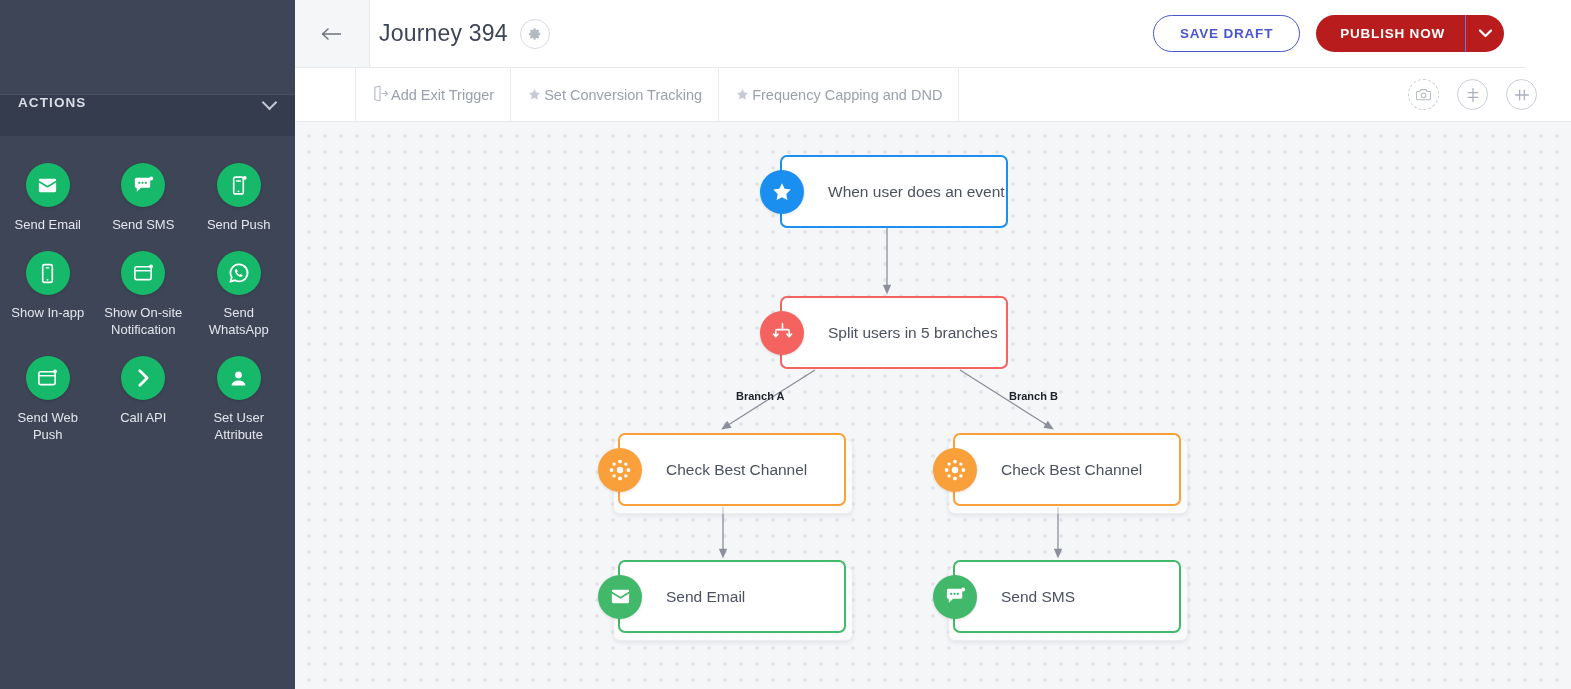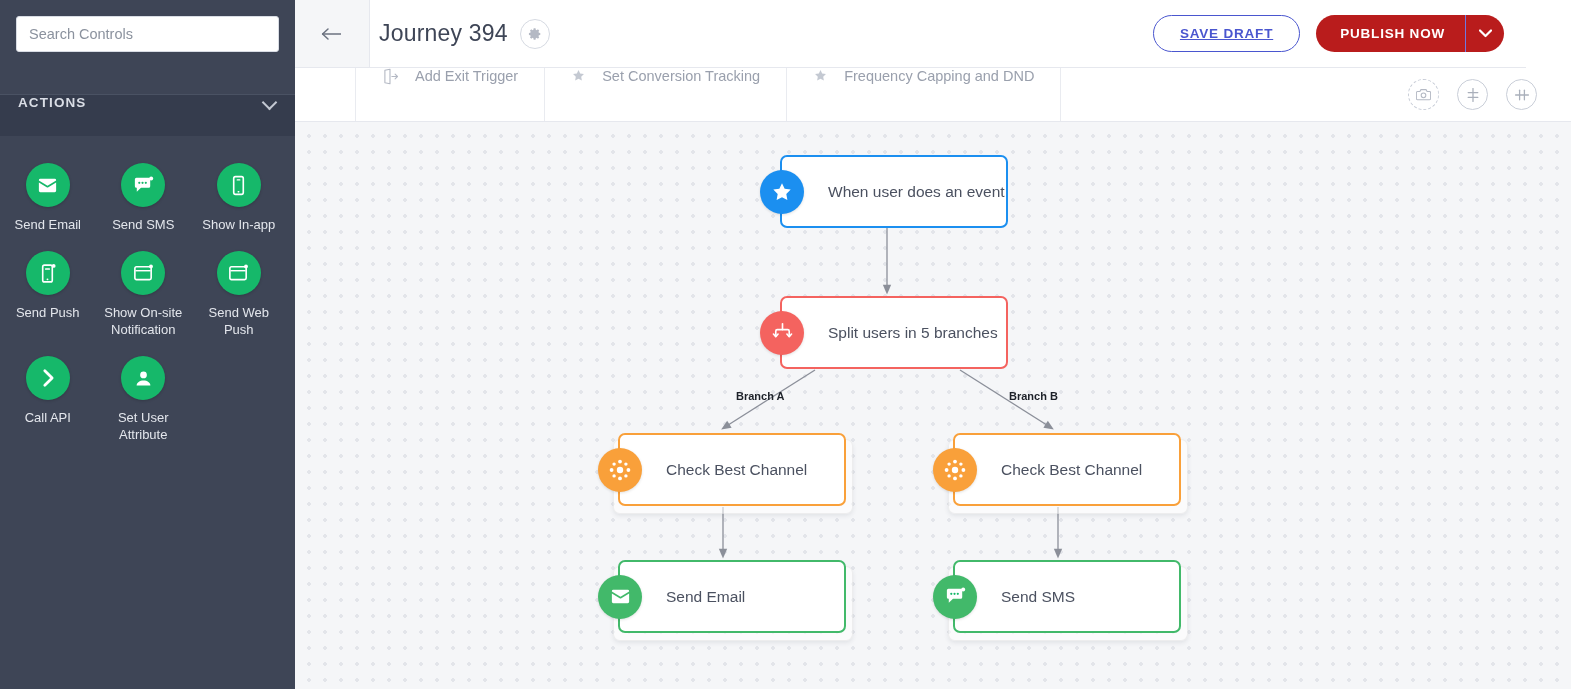--- a/index.html
+++ b/index.html
@@ -131,21 +131,20 @@
   }
   #save-draft {
     height: 37px; padding: 0 26px;
     border: 1.6px solid #4a56cf;
     border-radius: 19px;
     background: #fff;
     color: #4a56cf;
     font-size: 13.5px; font-weight: bold; letter-spacing: .8px;
     font-family: "Liberation Sans", sans-serif;
     cursor: pointer;
-    text-decoration: underline;
   }
   #publish-group {
     height: 37px;
     display: flex; align-items: stretch;
     border-radius: 19px; overflow: hidden;
     background: #b91c1c;
     cursor: pointer;
   }
   #publish-now {
     display: flex; align-items: center;
@@ -162,22 +161,22 @@
   
   #toolbar {
     position: absolute; left: 295px; top: 68px;
     width: 1276px; height: 54px;
     background: #ffffff;
     border-bottom: 1px solid #e6e8ee;
     box-sizing: border-box;
   }
   #toolbar-left { position: absolute; left: 60px; top: 0; height: 53px; display: flex; }
   .tool-item {
-    display: flex; align-items: flex-start; gap: 16px;
-    padding: 0 26px;
+    display: flex; align-items: center; gap: 2px;
+    padding: 0 16px;
     height: 53px;
     border-right: 1px solid #e9ebf0;
     color: #9aa0ad;
     font-size: 14.5px;
     cursor: pointer;
     white-space: nowrap;
   }
   .tool-item:first-child { border-left: 1px solid #e9ebf0; }
   #toolbar-right {
     position: absolute; right: 34px; top: 0; height: 53px;
@@ -243,23 +242,20 @@
     color: #1d2129;
     white-space: nowrap;
   }
 </style>
 </head>
 <body>
 
 <div id="app">
 
   <div id="sidebar">
-    <div id="search-wrap">
-      <input id="search-input" type="text" placeholder="Search Controls" style="">
-    </div>
 
     <div class="section-header" id="actions-header">
       <span class="section-title">ACTIONS</span>
       <span class="chev"></span>
     </div>
 
     <div id="actions-grid">
         <div class="action-item">
           <span class="action-circle" style="background:#16b86a">
             <svg width="23" height="23" viewBox="0 0 24 24">
@@ -276,47 +272,56 @@
               <circle cx="11" cy="9.2" r="1.15" fill="#16b86a"></circle>
               <circle cx="14.4" cy="9.2" r="1.15" fill="#16b86a"></circle>
               <circle cx="20" cy="4.6" r="2.1" fill="#ffffff"></circle>
             </svg>
           </span>
           <span class="action-label">Send SMS</span>
         </div>
         <div class="action-item">
           <span class="action-circle" style="background:#16b86a">
             <svg width="23" height="23" viewBox="0 0 24 24">
-              <rect x="7" y="2.8" width="10" height="18.4" rx="1.8" fill="none" stroke="#ffffff" stroke-width="1.7"></rect>
-              <rect x="10" y="5.6" width="4" height="1.3" rx=".6" fill="#ffffff"></rect>
-              <rect x="11" y="17.8" width="2" height="1.6" rx=".5" fill="#ffffff"></rect>
-            </svg>
-          </span>
-          <span class="action-label">Show In-app</span>
-        </div>
-        <div class="action-item">
-          <span class="action-circle" style="background:#16b86a">
-            <svg width="23" height="23" viewBox="0 0 24 24">
               <rect x="7" y="3.2" width="10" height="17.6" rx="1.8" fill="none" stroke="#ffffff" stroke-width="1.7"></rect>
               <rect x="9.4" y="6.6" width="5.2" height="1.5" rx=".6" fill="#ffffff"></rect>
               <circle cx="12" cy="18.1" r="1" fill="#ffffff"></circle>
               <circle cx="18.4" cy="4.1" r="2" fill="#ffffff"></circle>
             </svg>
           </span>
           <span class="action-label">Send Push</span>
         </div>
         <div class="action-item">
           <span class="action-circle" style="background:#16b86a">
             <svg width="23" height="23" viewBox="0 0 24 24">
+              <rect x="7" y="2.8" width="10" height="18.4" rx="1.8" fill="none" stroke="#ffffff" stroke-width="1.7"></rect>
+              <rect x="10" y="5.6" width="4" height="1.3" rx=".6" fill="#ffffff"></rect>
+              <rect x="11" y="17.8" width="2" height="1.6" rx=".5" fill="#ffffff"></rect>
+            </svg>
+          </span>
+          <span class="action-label">Show In-app</span>
+        </div>
+        <div class="action-item">
+          <span class="action-circle" style="background:#16b86a">
+            <svg width="23" height="23" viewBox="0 0 24 24">
               <rect x="3" y="5" width="17" height="13.4" rx="1.6" fill="none" stroke="#ffffff" stroke-width="1.7"></rect>
               <path d="M3.6 9.1 H19.4" stroke="#ffffff" stroke-width="1.5"></path>
               <circle cx="19.8" cy="4.6" r="2" fill="#ffffff"></circle>
             </svg>
           </span>
           <span class="action-label">Show On-site Notification</span>
+        </div>
+        <div class="action-item">
+          <span class="action-circle" style="background:#16b86a">
+            <svg width="24" height="24" viewBox="0 0 24 24">
+              <path fill="none" stroke="#ffffff" stroke-width="1.8" d="M12 3.4a8.5 8.5 0 00-7.3 12.85L3.6 20.4l4.3-1.08A8.5 8.5 0 1012 3.4z"></path>
+              <path fill="#ffffff" d="M9.3 8.1c.2-.02.42 0 .6.4l.72 1.66c.08.2.05.42-.08.58l-.42.5c-.13.16-.15.38-.04.56.46.8 1.17 1.5 1.98 1.94.19.1.41.07.56-.07l.5-.45c.16-.14.38-.17.57-.08l1.63.75c.38.18.4.4.38.6-.06.55-.6 1.23-1.32 1.32-1.82.22-4.03-1.5-4.96-2.67-.93-1.17-1.67-2.46-1.5-3.6.1-.72.8-1.36 1.38-1.44z"></path>
+            </svg>
+          </span>
+          <span class="action-label">Send WhatsApp</span>
         </div>
         <div class="action-item">
           <span class="action-circle" style="background:#16b86a">
             <svg width="23" height="23" viewBox="0 0 24 24">
               <rect x="3" y="5" width="17" height="13.4" rx="1.6" fill="none" stroke="#ffffff" stroke-width="1.7"></rect>
               <path d="M3.6 9.1 H19.4" stroke="#ffffff" stroke-width="1.5"></path>
               <circle cx="19.8" cy="4.6" r="2" fill="#ffffff"></circle>
             </svg>
           </span>
           <span class="action-label">Send Web Push</span>

